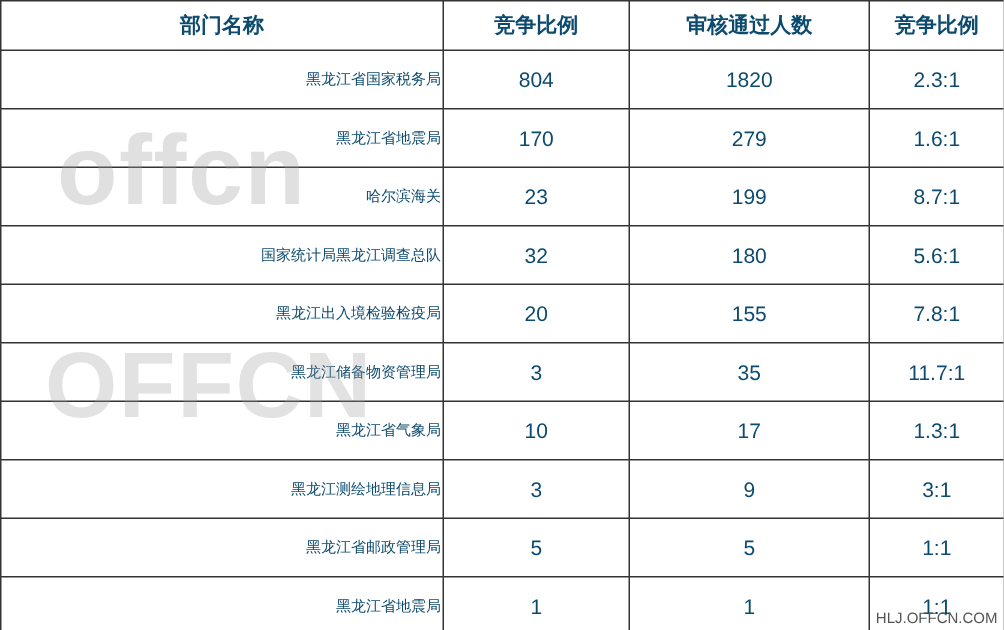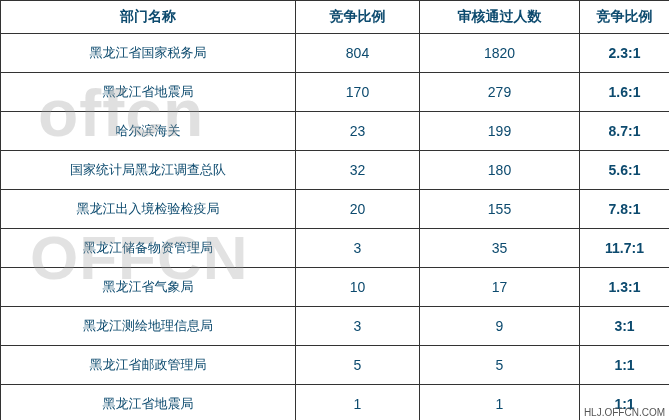--- a/index.html
+++ b/index.html
@@ -77,24 +77,25 @@
   thead th {
     height: 30px;
     font-size: 14px;
     font-weight: bold;
   }
   tbody td {
     height: 36px;
     font-size: 14px;
   }
   tbody td.dept {
-    font-size: 13px;
+    font-size: 10px;
+    text-align: right;
   }
   tbody td.ratio {
-    font-weight: bold;
+    font-weight: normal;
   }
   .footer {
     position: absolute;
     right: 4px;
     bottom: 2px;
     font-size: 10px;
     color: #555555;
     z-index: 10;
     font-family: "Liberation Sans", sans-serif;
     padding-left: 22px;

